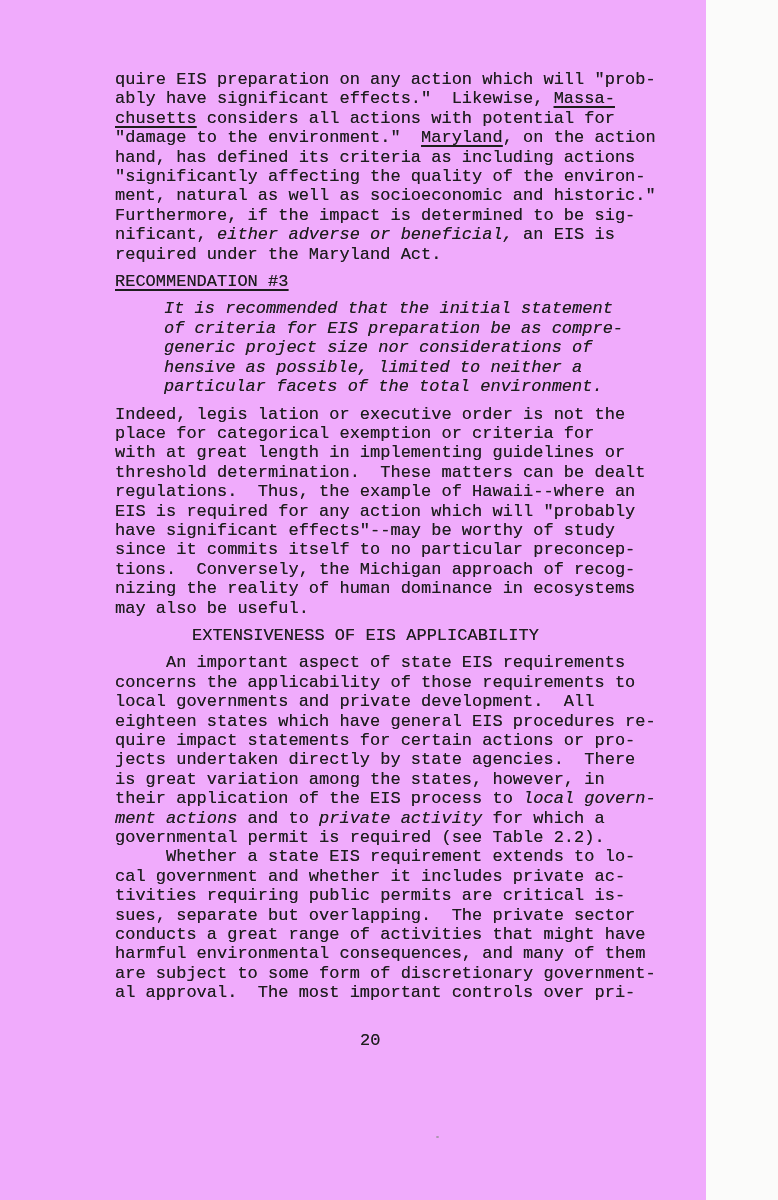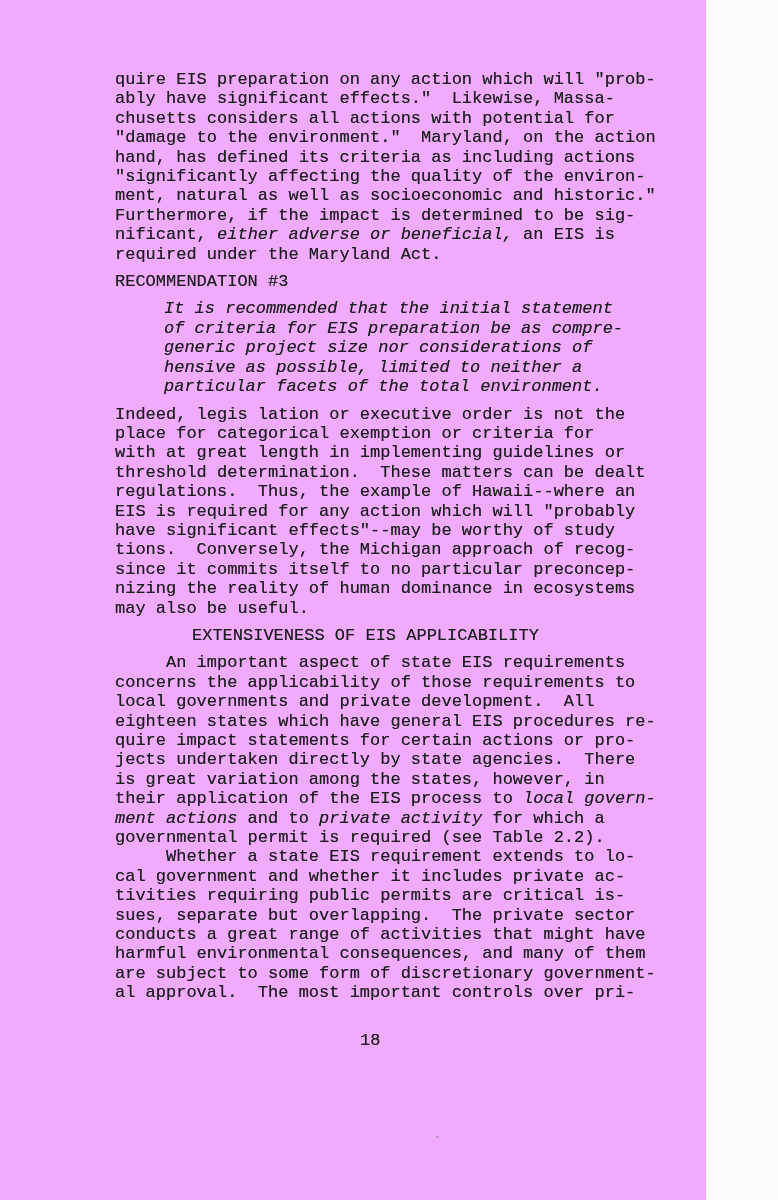--- a/index.html
+++ b/index.html
@@ -26,20 +26,21 @@
     font-family: "Liberation Mono", "DejaVu Sans Mono", monospace;
     font-size: 17px;
     line-height: 19.4px;
     color: #1d1d1d;
     white-space: pre;
     text-shadow: 0 0 0.6px rgba(25,25,25,0.65);
   }
   .quote { padding-left: 49px; }
   .heading-centered { padding-left: 77px; }
   span.u {
+    text-decoration: underline;
     text-decoration-thickness: 1.6px;
     text-underline-offset: 3px;
   }
   span.i { font-style: italic; }
   .footer {
     margin-top: 28px;
     text-indent: 245px;
   }
   .speck {
     position: absolute;
@@ -80,22 +81,22 @@
         <div class="line"><span class="i">particular facets of the total environment.</span></div>
       </div>
       <div class="block ">
         <div class="line"><span>Indeed, legis lation or executive order is not the</span></div>
         <div class="line"><span>place for categorical exemption or criteria for</span></div>
         <div class="line"><span>with at great length in implementing guidelines or</span></div>
         <div class="line"><span>threshold determination.  These matters can be dealt</span></div>
         <div class="line"><span>regulations.  Thus, the example of Hawaii--where an</span></div>
         <div class="line"><span>EIS is required for any action which will "probably</span></div>
         <div class="line"><span>have significant effects"--may be worthy of study</span></div>
+        <div class="line"><span>since it commits itself to no particular preconcep-</span></div>
         <div class="line"><span>tions.  Conversely, the Michigan approach of recog-</span></div>
-        <div class="line"><span>since it commits itself to no particular preconcep-</span></div>
         <div class="line"><span>nizing the reality of human dominance in ecosystems</span></div>
         <div class="line"><span>may also be useful.</span></div>
       </div>
       <div class="block heading-centered">
         <div class="line"><span>EXTENSIVENESS OF EIS APPLICABILITY</span></div>
       </div>
       <div class="block ">
         <div class="line"><span>     An important aspect of state EIS requirements</span></div>
         <div class="line"><span>concerns the applicability of those requirements to</span></div>
         <div class="line"><span>local governments and private development.  All</span></div>
@@ -108,16 +109,16 @@
         <div class="line"><span>governmental permit is required (see Table 2.2).</span></div>
         <div class="line"><span>     Whether a state EIS requirement extends to lo-</span></div>
         <div class="line"><span>cal government and whether it includes private ac-</span></div>
         <div class="line"><span>tivities requiring public permits are critical is-</span></div>
         <div class="line"><span>sues, separate but overlapping.  The private sector</span></div>
         <div class="line"><span>conducts a great range of activities that might have</span></div>
         <div class="line"><span>harmful environmental consequences, and many of them</span></div>
         <div class="line"><span>are subject to some form of discretionary government-</span></div>
         <div class="line"><span>al approval.  The most important controls over pri-</span></div>
       </div>
-      <div class="line footer">18</div>
+      <div class="line footer">20</div>
     </div>
   <div class="speck"></div>
 </div>
 
 </body></html>

